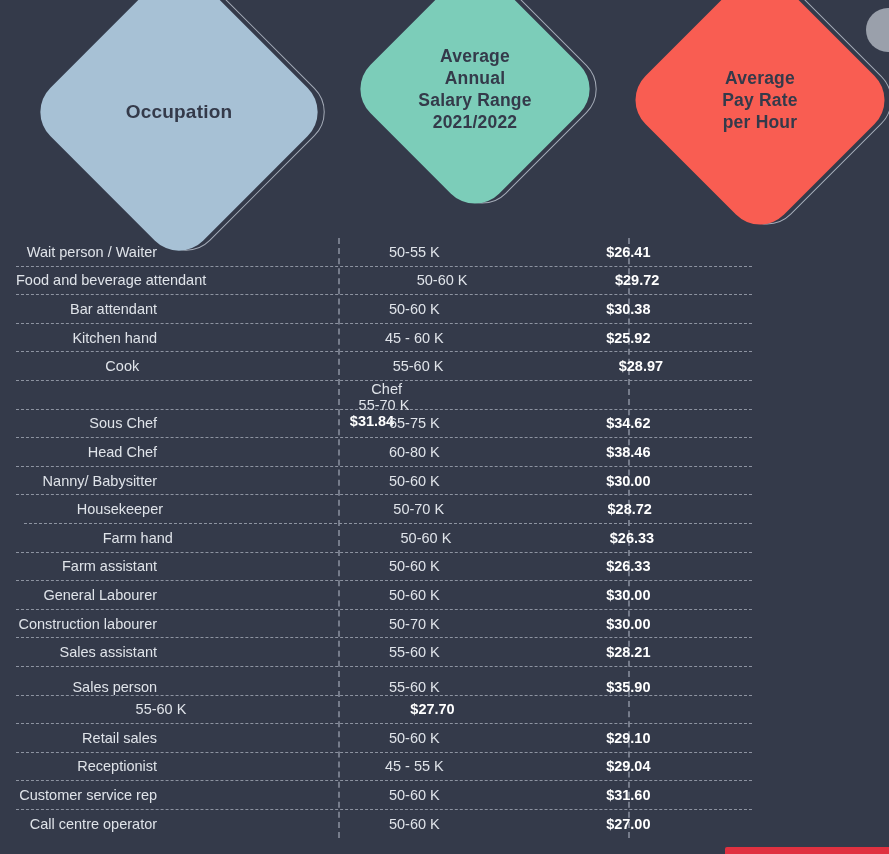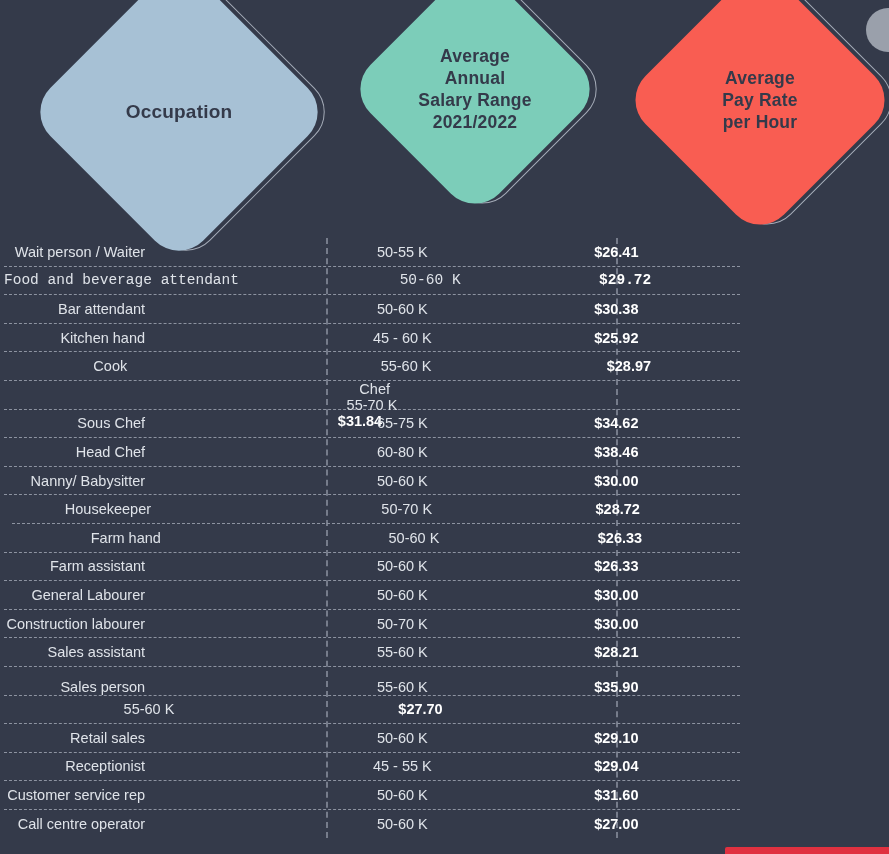--- a/index.html
+++ b/index.html
@@ -70,21 +70,21 @@
     letter-spacing:.2px;
     pointer-events:none;
   }
   .dia-wrap.c1 .dia-label{font-size:19px;}
   .dia-wrap.c2 .dia-label{font-size:17.5px;}
   .dia-wrap.c3 .dia-label{font-size:17.5px;}
 
   
   .table{
     position:absolute;
-    left:4px;top:238px;
+    left:16px;top:238px;
     width:736px;
   }
   .vline{
     position:absolute;
     top:0;
     width:0;
     height:600px;
     border-left:2px dashed #8d93a1;
     opacity:.75;
   }
@@ -158,21 +158,21 @@
 
   <div class="table">
     <div class="vline v1" style="border-left-color: rgb(141, 147, 161);"></div>
     <div class="vline v2" style="border-left-color: rgb(141, 147, 161);"></div>
     <div id="rows">
         <div class="row" style="border-bottom-color: rgb(141, 147, 161);">
           <div class="cell cell-occ">Wait person / Waiter</div>
           <div class="cell cell-salary">50-55 K</div>
           <div class="cell cell-rate">$26.41</div>
         </div>
-        <div class="row" style="border-bottom-color: rgb(141, 147, 161); font-family: Liberation Mono, monospace;">
+        <div class="row" style="border-bottom-color: rgb(141, 147, 161);">
           <div class="cell cell-occ">Food and beverage attendant</div>
           <div class="cell cell-salary">50-60 K</div>
           <div class="cell cell-rate">$29.72</div>
         </div>
         <div class="row" style="border-bottom-color: rgb(141, 147, 161);">
           <div class="cell cell-occ">Bar attendant</div>
           <div class="cell cell-salary">50-60 K</div>
           <div class="cell cell-rate">$30.38</div>
         </div>
         <div class="row" style="border-bottom-color: rgb(141, 147, 161);">

